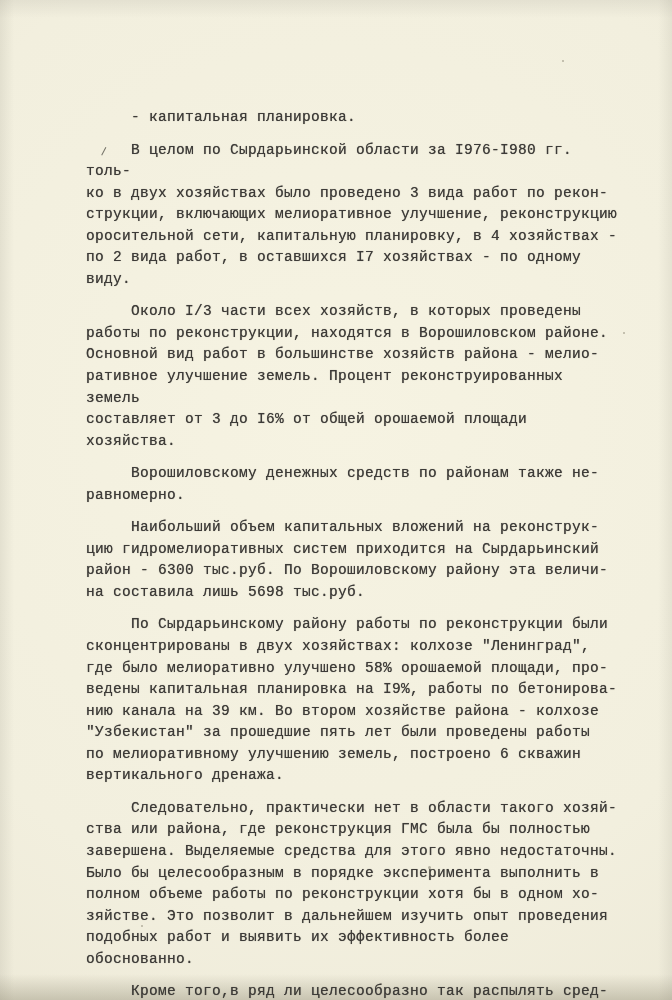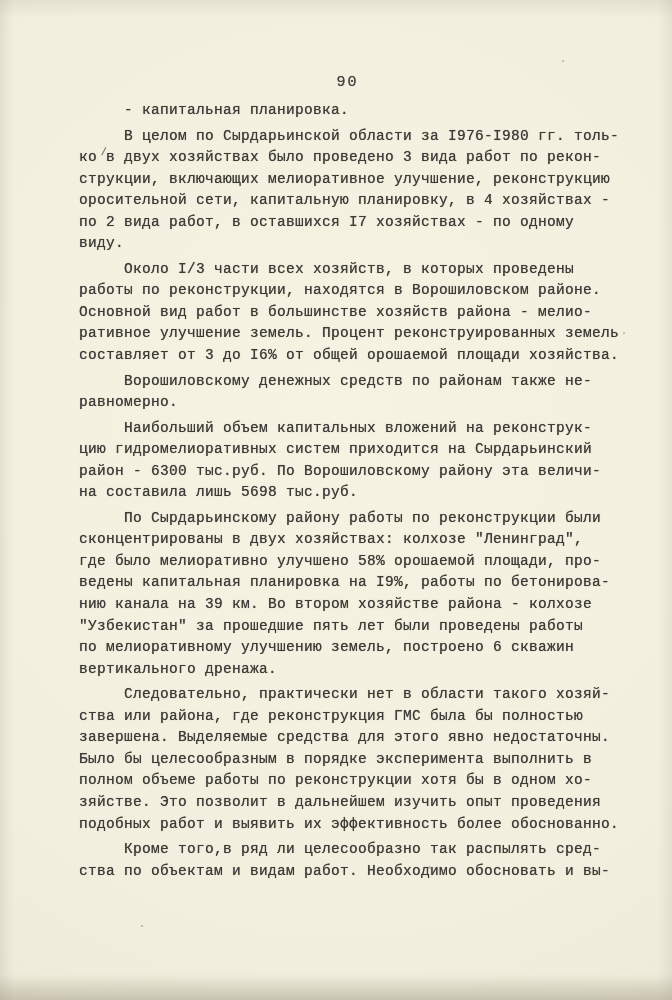--- a/index.html
+++ b/index.html
@@ -35,21 +35,21 @@
   .text-block {
     position: absolute;
     top: 96px;
     left: 75px;
     width: 560px;
     font-size: 14.5px;
     line-height: 21.55px;
     letter-spacing: 0.3px;
   }
   .para {
-    margin: 4px;
+    margin: 11px;
     white-space: pre-wrap;
     text-shadow: 0 0 0.7px rgba(62,60,54,0.80);
   }
   
   .stray-mark {
     position: absolute;
     left: 103px;
     top: 148px;
     width: 5px;
     height: 9px;
@@ -60,21 +60,20 @@
   .speck.s1 { left: 428px; top: 866px; width: 3px; height: 3px; }
   .speck.s2 { left: 623px; top: 332px; width: 2px; height: 2px; }
   .speck.s3 { left: 141px; top: 925px; width: 2px; height: 2px; }
   .speck.s4 { left: 562px; top: 60px;  width: 2px; height: 2px; }
 </style>
 </head>
 <body>
 
 <div class="scan">
 
-  <div class="page-number">90</div>
 
   <div class="text-block">
     <p class="para">     - капитальная планировка.</p>
     <p class="para">     В целом по Сырдарьинской области за I976-I980 гг. толь-
 ко в двух хозяйствах было проведено 3 вида работ по рекон-
 струкции, включающих мелиоративное улучшение, реконструкцию
 оросительной сети, капитальную планировку, в 4 хозяйствах -
 по 2 вида работ, в оставшихся I7 хозяйствах - по одному
 виду.</p>
     <p class="para">     Около I/3 части всех хозяйств, в которых проведены

